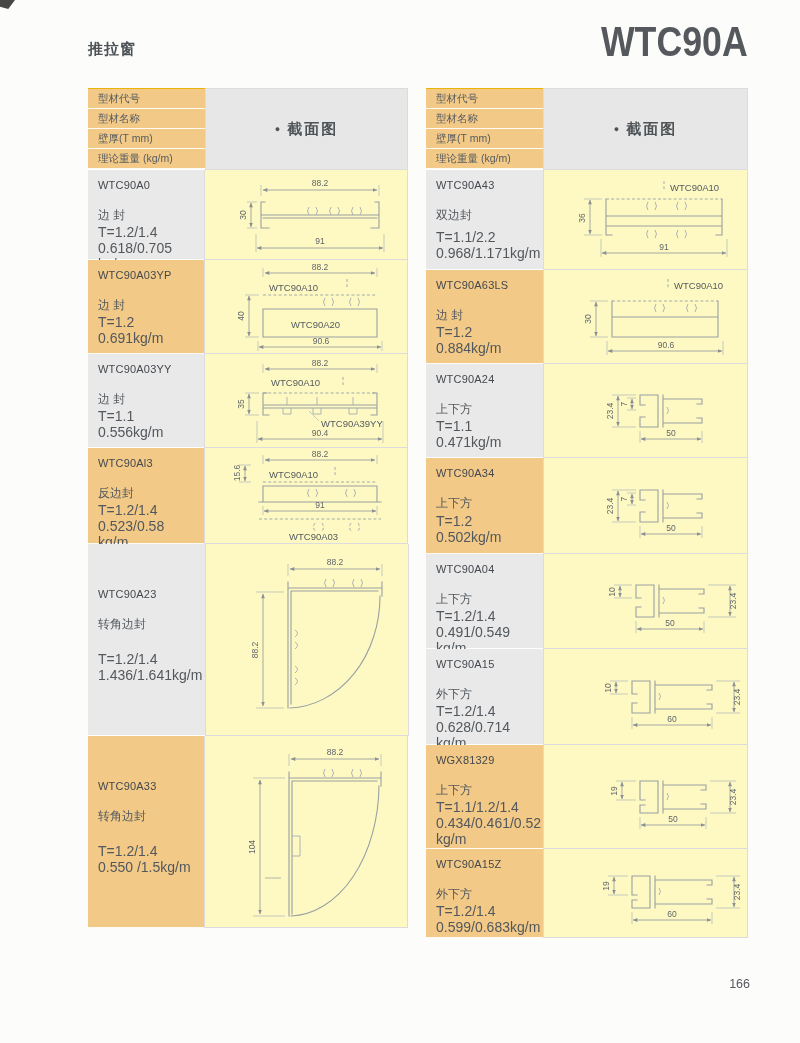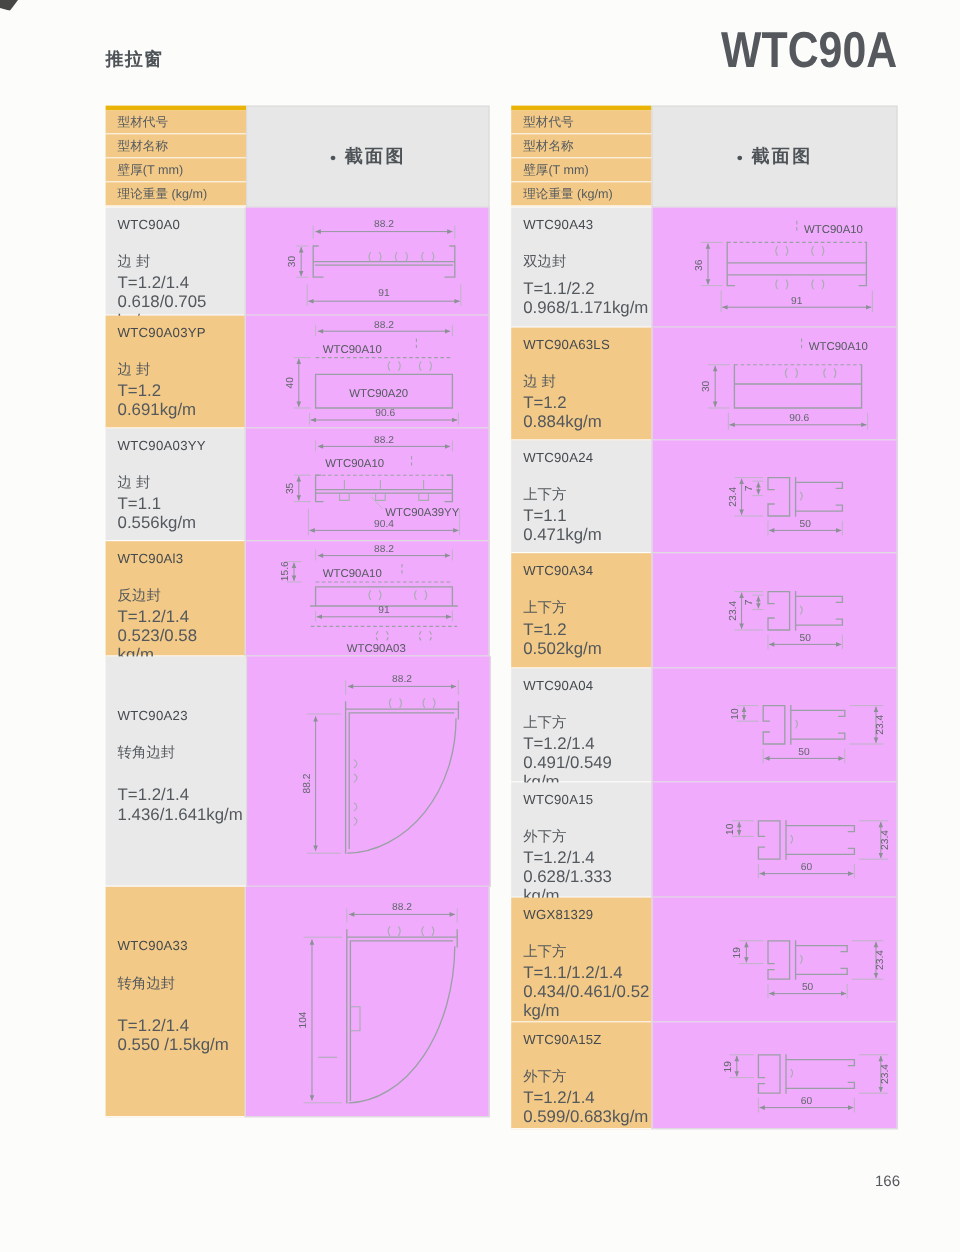--- a/index.html
+++ b/index.html
@@ -14,38 +14,38 @@
   .pageno{position:absolute;right:50px;top:977px;font-size:12.5px;color:#55585c;}
 
   .tbl{position:absolute;top:88px;display:flex;flex-direction:column;}
   .tbl.left{left:88px;width:320px;}
   .tbl.right{left:426px;width:322px;}
   .row{display:flex;width:100%;}
   .lcell{width:117px;box-sizing:border-box;display:flex;flex-direction:column;
       padding:9px 6px 8px 10px;border-bottom:1px solid rgba(255,255,255,.9);}
   .g .lcell{background:#e9e9e9;}
   .o .lcell{background:#f2c987;}
-  .dcell{flex:1;box-sizing:border-box;background:#f0abfc;border-left:1px solid #dcdcdc;
+  .dcell{flex:1;box-sizing:border-box;background:#fef9c3;border-left:1px solid #dcdcdc;
       border-right:1px solid #dcdcdc;border-bottom:1px solid #dcdcdc;
       display:flex;align-items:center;justify-content:center;}
   .code{font-size:11px;font-weight:500;color:#44494e;letter-spacing:.2px;}
   .pname{font-size:12px;margin-top:16px;color:#53585d;}
   .spec{margin-top:auto;}
   .tval,.wval{font-size:14px;line-height:16px;color:#53585d;}
   .tall .lcell{justify-content:center;padding-top:0;}
   .tall .spec{margin-top:18px;}
 
   
   .thead .lcell{padding:0;}
   .hrow{height:20px;box-sizing:border-box;display:flex;align-items:center;padding-left:10px;
       font-size:10.5px;color:#565b60;border-bottom:1px solid rgba(255,255,255,.9);}
   .o .hrow{background:#f2c987;}
   .thead .dcell{background:#e7e7e7;border-top:1px solid #dcdcdc;
       font-size:15px;font-weight:600;color:#4e5357;letter-spacing:2px;}
-  .thead .lcell{border-top:4px solid #eab308;background:transparent;}
+  .thead .lcell{border-top:1px solid #eab308;background:transparent;}
   .bullet{font-size:9px;margin-right:7px;letter-spacing:0;}
 
   
   .dim{stroke:#8f969a;stroke-width:.8;fill:none;}
   .ext{stroke:#b0b6b9;stroke-width:.7;fill:none;}
   .prof{stroke:#99a0a4;stroke-width:1.1;fill:none;stroke-linecap:square;}
   .prof2{stroke:#a6acb0;stroke-width:.9;fill:none;}
   .dsh{stroke:#9aa1a5;stroke-width:.9;fill:none;stroke-dasharray:3 2.2;}
   .dtx{font:8.5px "Liberation Sans",sans-serif;fill:#60666a;}
   .ltx{font:9.5px "Liberation Sans",sans-serif;fill:#545a5e;}
@@ -392,21 +392,21 @@
       </svg>
     </div>
   </div>
 
   <div class="row g" style="height:96px">
     <div class="lcell">
       <div class="code">WTC90A15</div>
       <div class="pname">外下方</div>
       <div class="spec">
           <div class="tval">T=1.2/1.4</div>
-      <div class="wval">0.628/1.333 kg/m</div>
+      <div class="wval">0.628/0.714 kg/m</div>
         </div>
     </div>
     <div class="dcell">
       <svg width="203" height="92" viewBox="0 0 203 92">
         <path class="prof" d="M88,30 h18 M88,62 h18 M88,30 v13 M88,62 v-10 M88,43 h5 M88,52 h5 M106,30 V62 M111,30 V62 M111,34 H168 M111,58 H168 M168,34 v5 h-5 M168,58 v-5 h-5"></path>
         <path class="prof2" d="M115,42 q3,3 0,7"></path>
         <path class="ext" d="M84,30 H66 M84,43 H66"></path>
         <line class="dim" x1="72" y1="31" x2="72" y2="42" marker-start="url(#mS)" marker-end="url(#mE)"></line>
         <text class="dtx" transform="rotate(-90 67 37)" x="67" y="37" text-anchor="middle">10</text>
         <path class="ext" d="M172,30 H196 M172,62 H196"></path>

